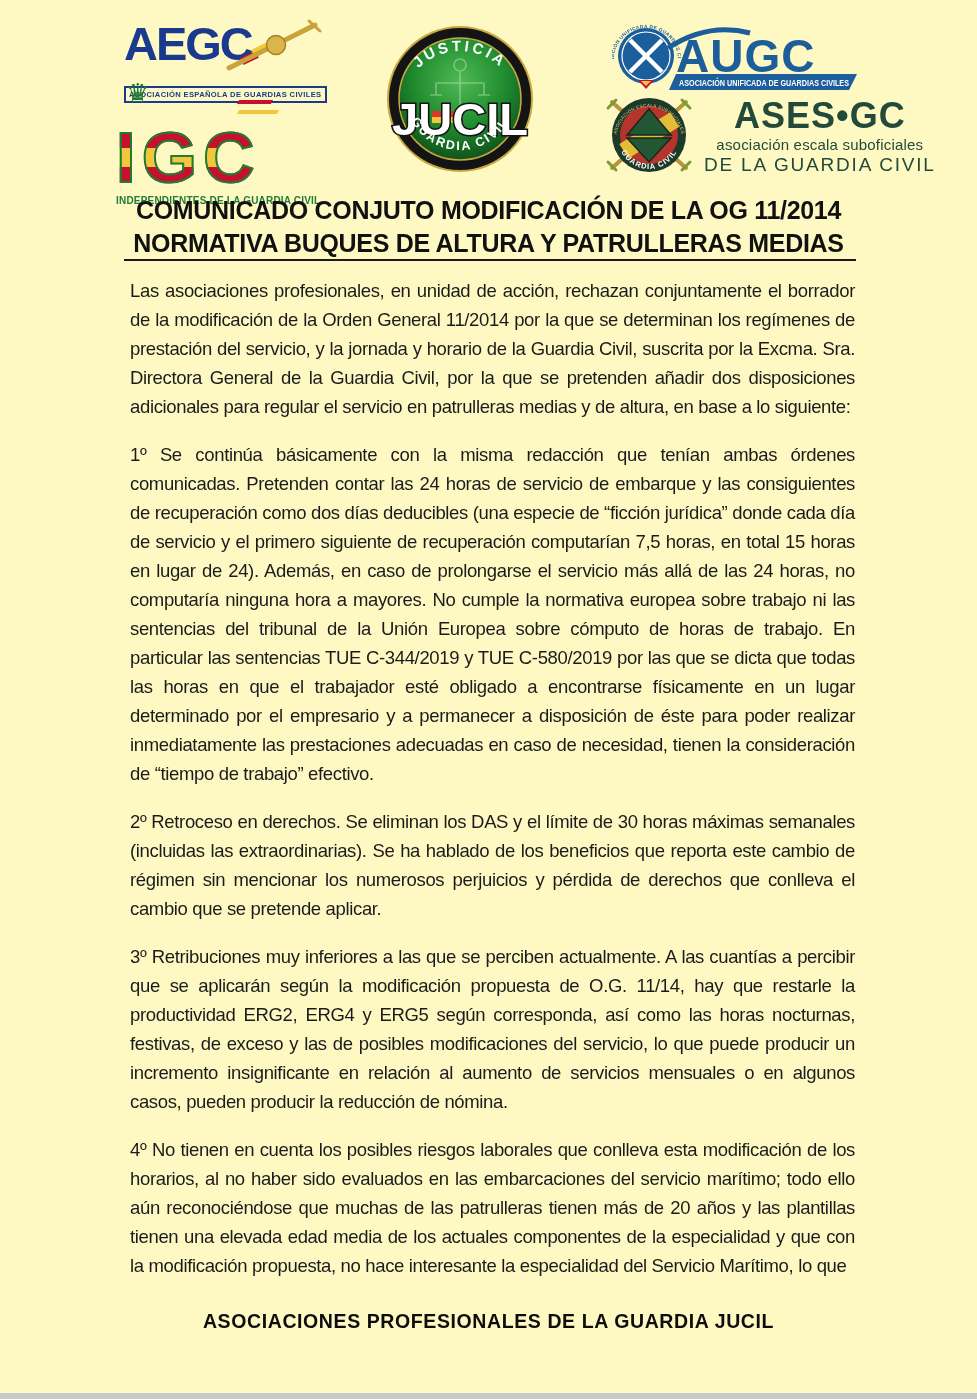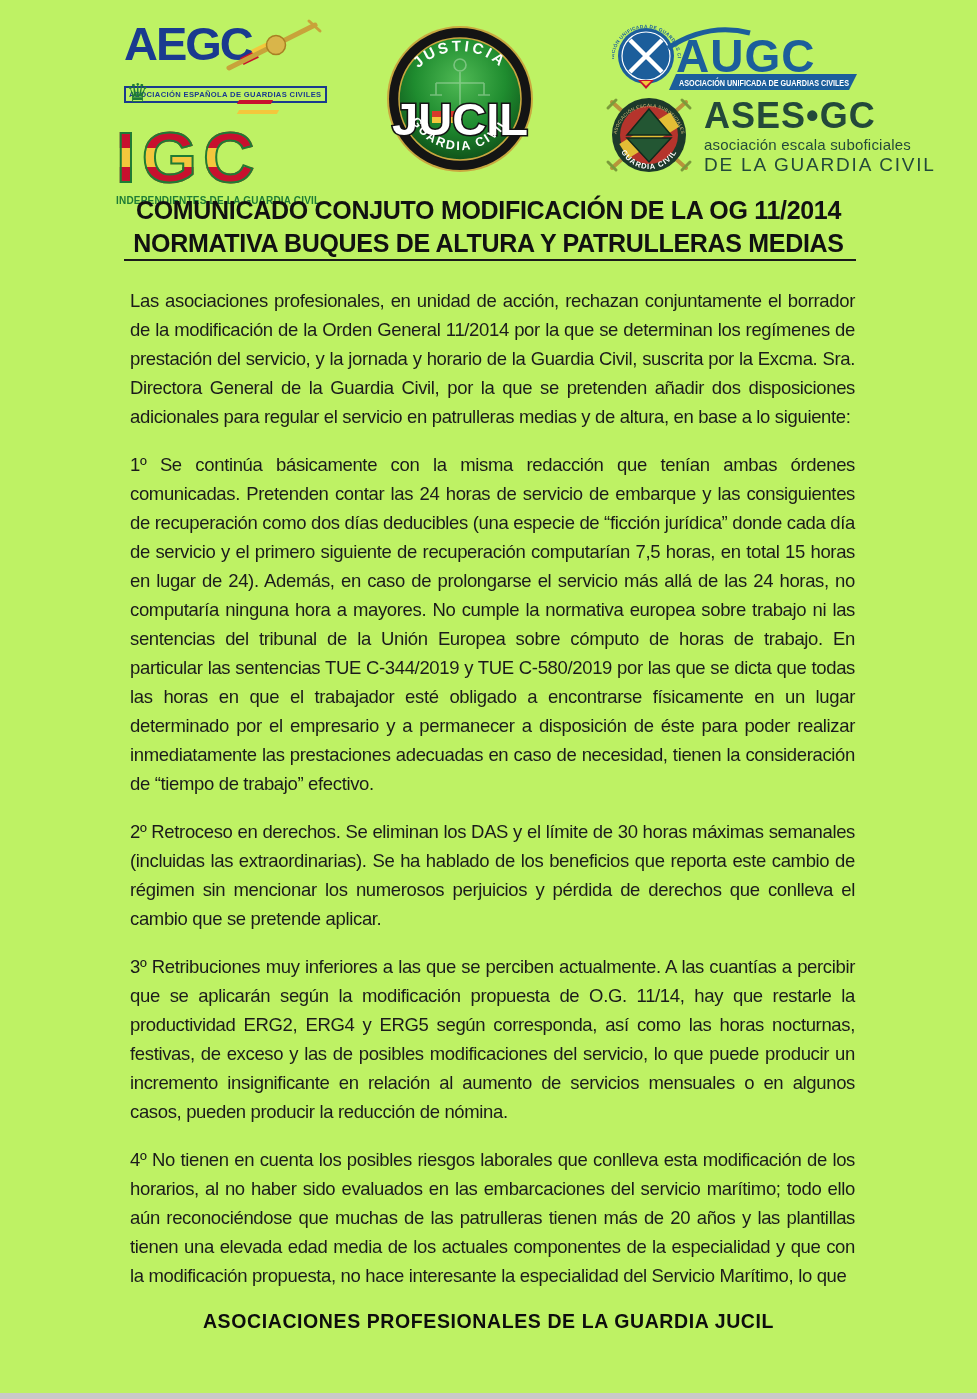--- a/index.html
+++ b/index.html
@@ -1,17 +1,17 @@
 <!DOCTYPE html>
 <html lang="es"><head>
 <meta charset="utf-8">
 <style>
   html,body{margin:0;padding:0;background:#ffffff;}
   body{font-family:"Liberation Sans","DejaVu Sans",sans-serif;color:#1c1c1c;}
-  .page{position:relative;width:977px;height:1399px;background:#bef264;overflow:hidden;margin:0 auto;}
+  .page{position:relative;width:977px;height:1399px;background:#fef9c3;overflow:hidden;margin:0 auto;}
 
   
   .logo{position:absolute;}
   .aegc{left:124px;top:20px;width:195px;}
   .aegc-row{position:relative;height:52px;}
   .aegc-name{font-size:47px;font-weight:800;letter-spacing:-2px;line-height:1;color:#1a3a8f;}
   .aegc-sword{position:absolute;right:-8px;top:-2px;}
   .aegc-caption{margin-top:14px;width:fit-content;border:2px solid #1a3a8f;color:#1a3a8f;
     font-size:7.6px;font-weight:700;letter-spacing:.35px;padding:2px 3px;text-align:center;white-space:nowrap;}
 
@@ -28,32 +28,32 @@
       -webkit-background-clip:text;background-clip:text;color:transparent;
       -webkit-text-stroke:2px #1e7c35;}
   }
   .igc-caption{font-size:10px;font-weight:800;color:#1e7c35;letter-spacing:.2px;margin-top:4px;white-space:nowrap;}
 
   .jucil{left:386px;top:25px;}
 
   .augc{left:612px;top:20px;}
 
   .asesgc{left:602px;top:92px;display:flex;align-items:flex-start;gap:8px;}
-  .ases-text{padding-top:6px;color:#23493a;}
+  .ases-text{padding-top:6px;color:#23493a;text-align:center;}
   .ases-name{font-size:36px;font-weight:800;line-height:1;letter-spacing:1px;}
   .ases-sub1{font-size:15px;margin-top:2px;letter-spacing:.2px;}
   .ases-sub2{font-size:19px;letter-spacing:1.8px;margin-top:1px;white-space:nowrap;}
 
   
   .title{position:absolute;top:194px;left:0;right:0;text-align:center;
     font-size:25px;font-weight:700;line-height:33px;letter-spacing:-.3px;color:#111;}
   .rule{position:absolute;top:259px;left:124px;width:732px;border-top:2.5px solid #1b1b1b;}
 
   
-  .content{position:absolute;top:286px;left:130px;width:725px;
+  .content{position:absolute;top:276px;left:130px;width:725px;
     font-size:18.5px;line-height:29px;letter-spacing:-.35px;text-align:justify;color:#1b1b1b;}
   .content p{margin:0 0 19px 0;}
 
   
   .footer{position:absolute;top:1310px;left:0;right:0;text-align:center;}
   .footer-text{font-size:19.5px;font-weight:800;letter-spacing:.6px;color:#0d0d0d;}
   .bottom-bar{position:absolute;left:0;right:0;bottom:0;height:6px;background:#c9c9c9;}
 </style>
 </head>
 <body>

